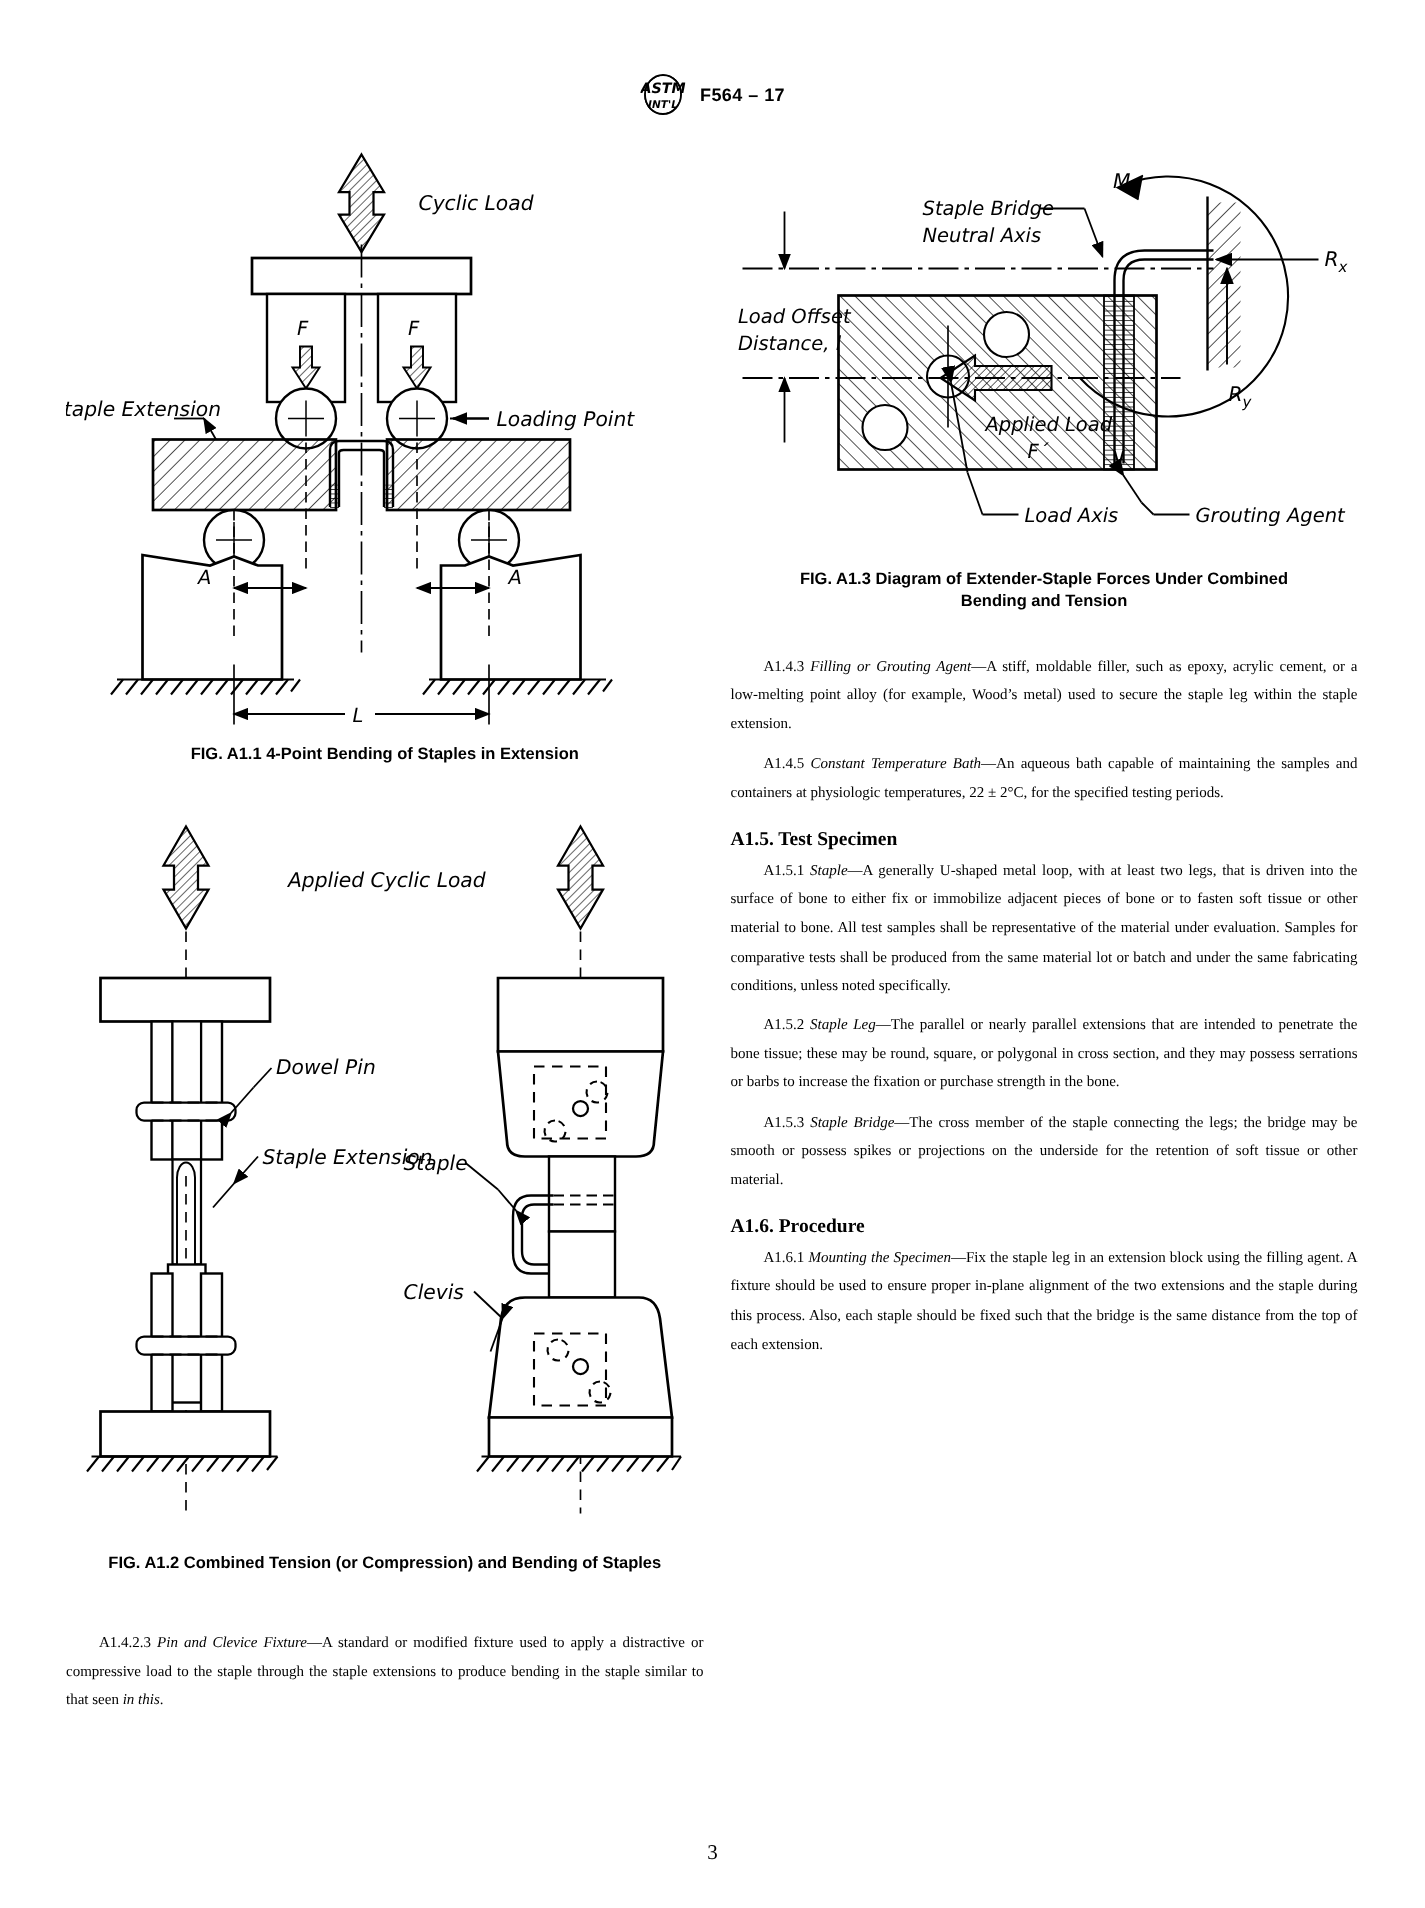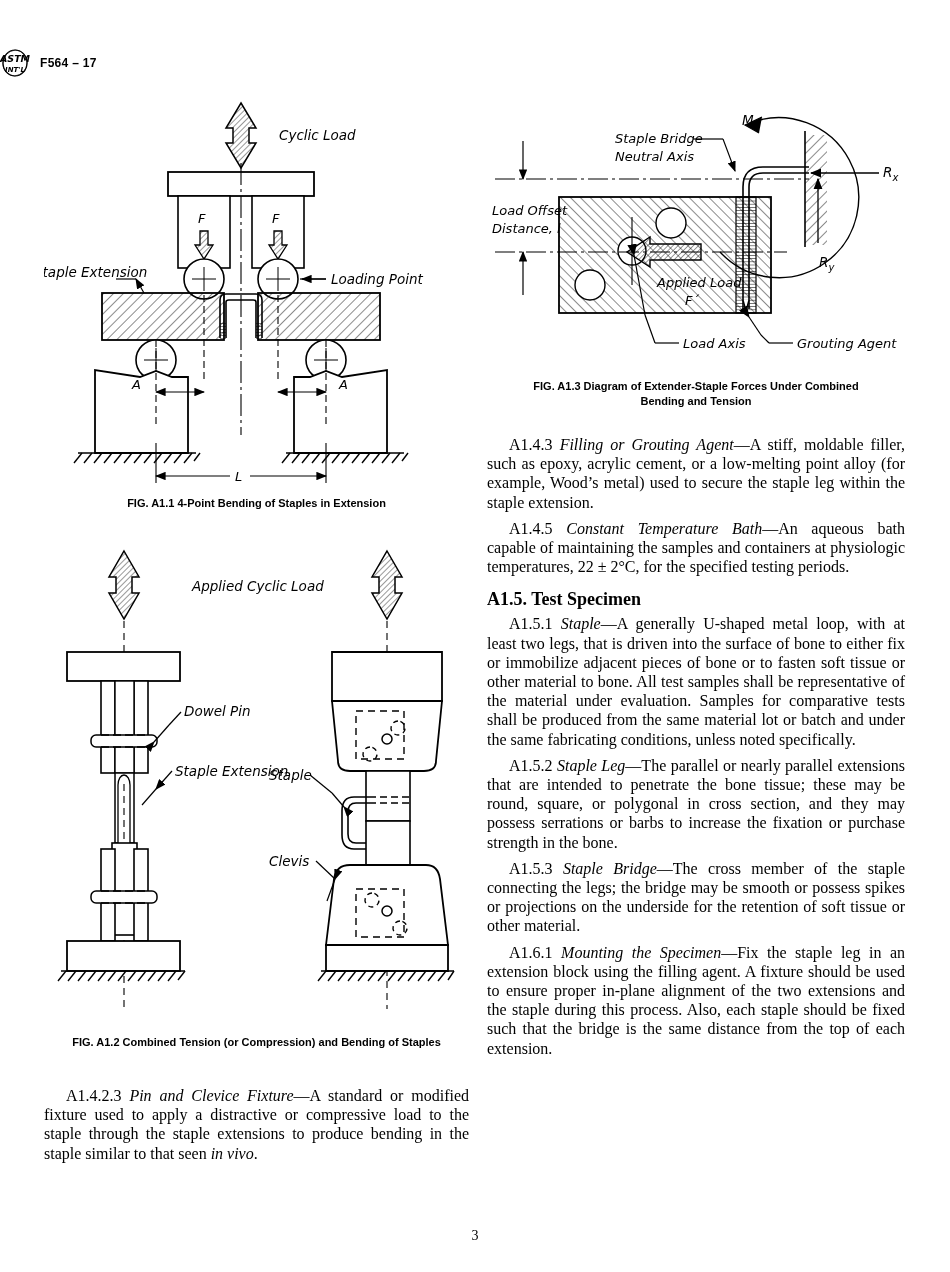--- a/index.html
+++ b/index.html
@@ -22,20 +22,21 @@
   }
 
   
   .header {
     position: absolute;
     top: 48px;
     left: 0;
     width: 950px;
     text-align: center;
     display: flex;
+    justify-content: center;
     align-items: center;
     gap: 10px;
   }
   .astm-logo {
     width: 30px;
     height: 30px;
     display: inline-block;
   }
   .doc-id {
     font-family: "Liberation Sans", sans-serif;
@@ -54,33 +55,33 @@
   .col-right {
     position: absolute;
     left: 487px;
     top: 95px;
     width: 418px;
   }
 
   
   p.body {
     margin: 0 0 0 0;
-    font-size: 16px;
+    font-size: 10px;
     line-height: 19.2px;
     text-align: justify;
     text-indent: 22px;
     hyphens: auto;
     -webkit-hyphens: auto;
     font-family: "Liberation Serif", serif;
   }
   p.body + p.body { margin-top: 7px; }
   .it { font-style: italic; }
   h4.sec {
     margin: 13px 0 4px 0;
-    font-size: 18px;
+    font-size: 13px;
     font-weight: bold;
     font-family: "Liberation Serif", serif;
   }
 
   
   .fig-caption {
     font-family: "Liberation Sans", sans-serif;
     font-weight: bold;
     font-size: 11px;
     text-align: center;
@@ -386,21 +387,21 @@
           <line x1="402" y1="422" x2="394" y2="432"></line>
             <line x1="410" y1="422" x2="404" y2="431"></line>
         </g>
       </svg>
       <div class="fig-caption">FIG. A1.2 Combined Tension (or Compression) and Bending of Staples</div>
     </div>
 
     <div style="margin-top:36px;">
       <p class="body">
         <span>A1.4.2.3</span>
-        <span class="it">Pin and Clevice Fixture</span><span>—A standard or modified fixture used to apply a distractive or compressive load to the staple through the staple extensions to produce bending in the staple similar to that seen </span><span class="it">in vivo</span><span>.</span>
+        <span class="it">Pin and Clevice Fixture</span><span>—A standard or modified fixture used to apply a distractive or compressive load to the staple through the staple extensions to produce bending in the staple similar to that seen </span><span class="it">in this</span><span>.</span>
       </p>
     </div>
   </div>
 
   <div class="col-right">
 
     <div class="figure-block">
       <svg width="418" height="278" viewBox="0 0 418 278">
         <defs>
           <pattern id="hatchR" width="7" height="7" patternTransform="rotate(45)" patternUnits="userSpaceOnUse">
@@ -505,20 +506,21 @@
       <p class="body">
         <span>A1.5.2</span>
         <span class="it">Staple Leg</span><span>—The parallel or nearly parallel extensions that are intended to penetrate the bone tissue; these may be round, square, or polygonal in cross section, and they may possess serrations or barbs to increase the fixation or purchase strength in the bone.</span>
       </p>
 
       <p class="body">
         <span>A1.5.3</span>
         <span class="it">Staple Bridge</span><span>—The cross member of the staple connecting the legs; the bridge may be smooth or possess spikes or projections on the underside for the retention of soft tissue or other material.</span>
       </p>
 
+      <h4 class="sec">A1.6.  Procedure</h4>
 
       <p class="body">
         <span>A1.6.1</span>
         <span class="it">Mounting the Specimen</span><span>—Fix the staple leg in an extension block using the filling agent. A fixture should be used to ensure proper in-plane alignment of the two extensions and the staple during this process. Also, each staple should be fixed such that the bridge is the same distance from the top of each extension.</span>
       </p>
     </div>
   </div>
 
   <div class="page-number">3</div>
 

